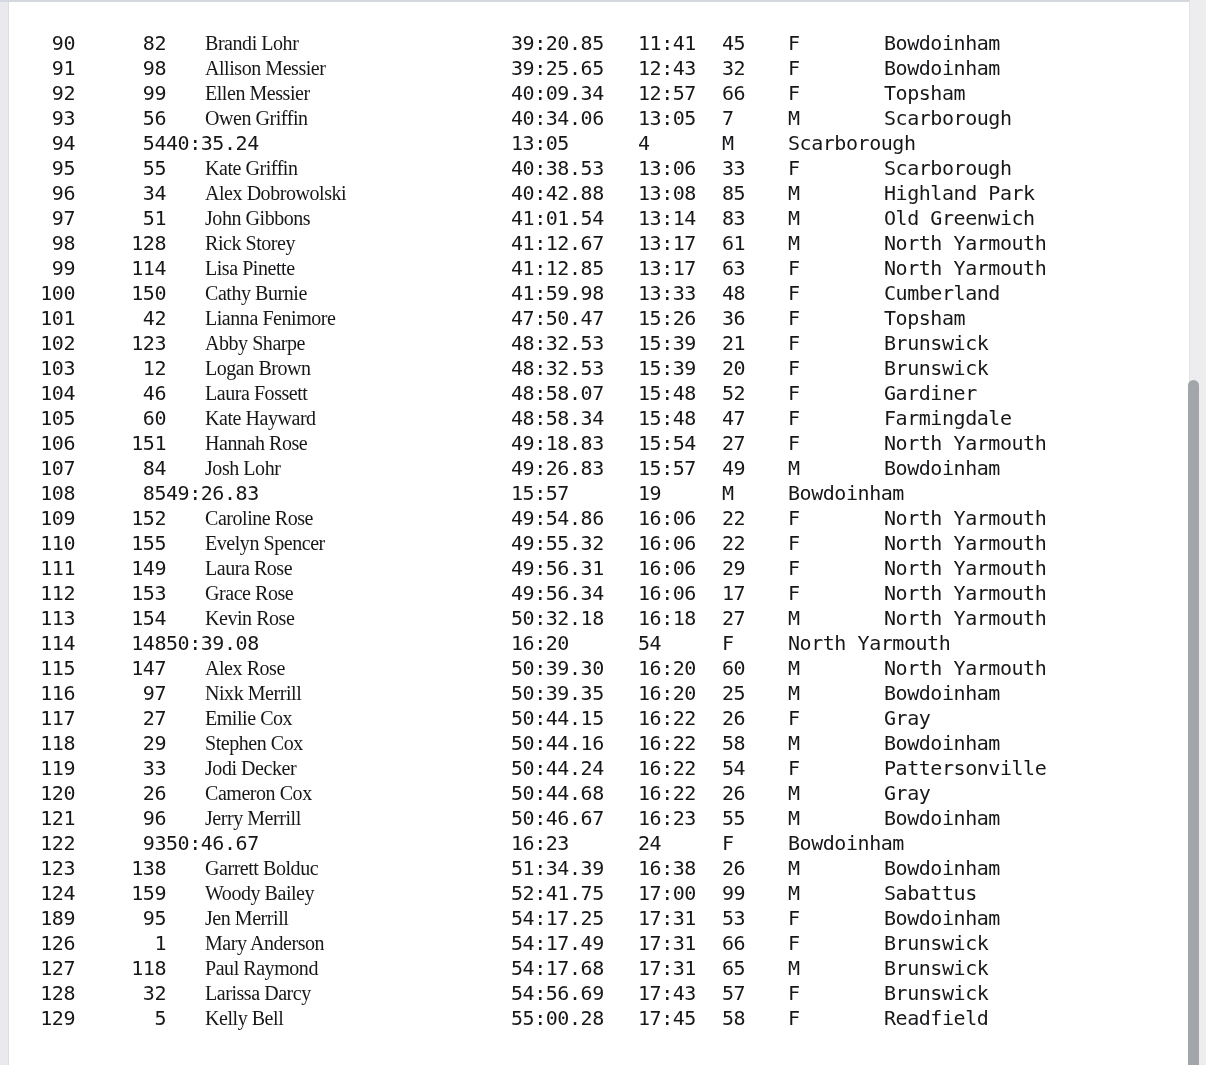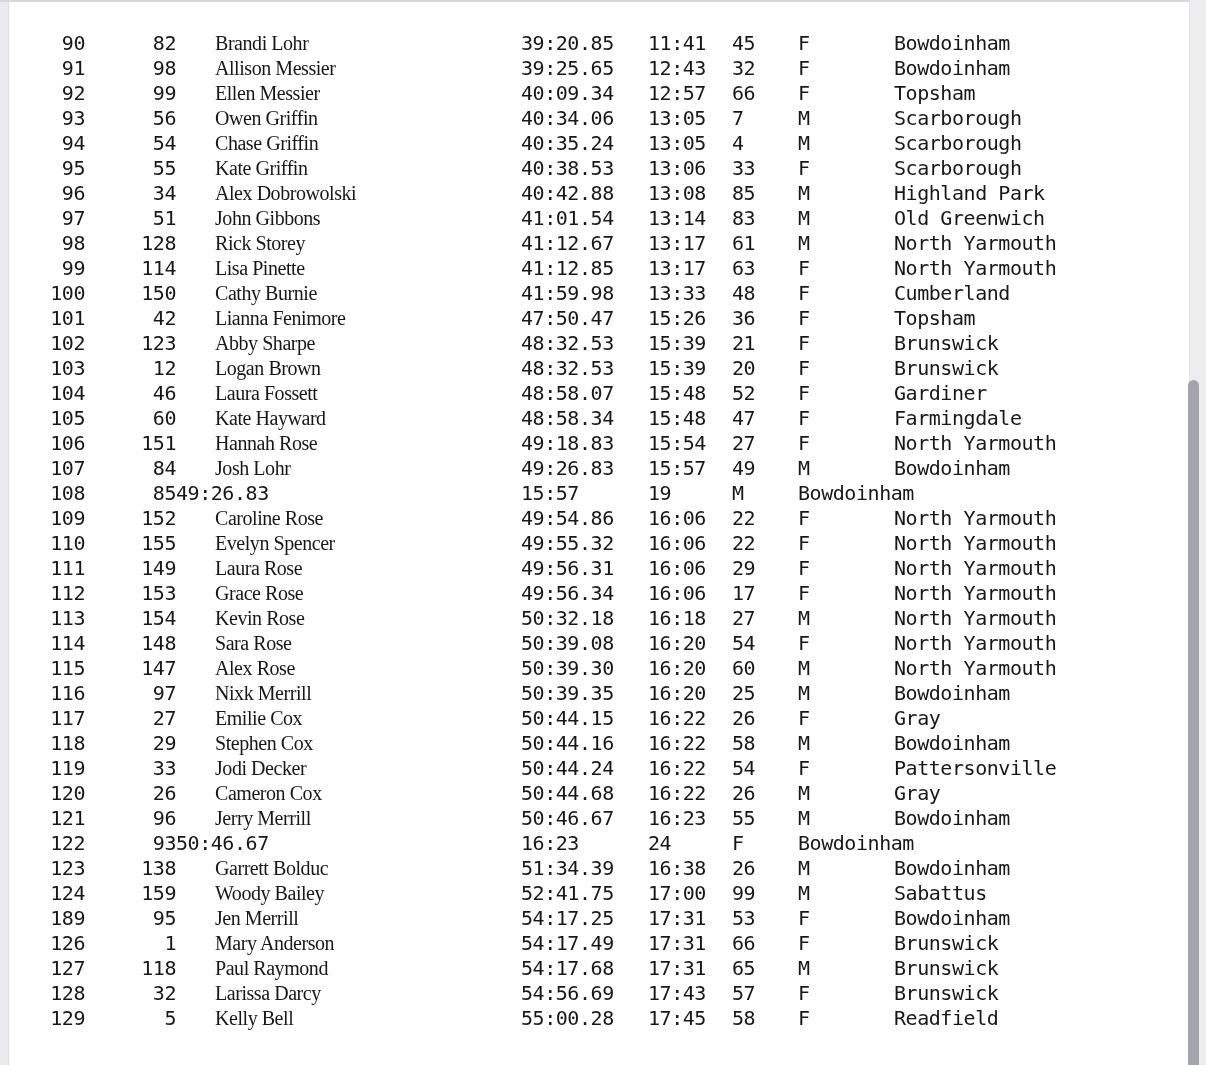--- a/index.html
+++ b/index.html
@@ -23,21 +23,21 @@
   }
   .left-edge {
     position: absolute;
     left: 0; top: 0; bottom: 0;
     width: 8px;
     background: #eaeaee;
     border-right: 1px solid #dcdce2;
   }
   .results {
     position: absolute;
-    left: 10px; top: 31px;
+    left: 0; top: 31px;
     width: 1180px;
   }
   .row {
     display: grid;
     grid-template-columns: 75px 91px 345px 127px 84px 66px 96px auto;
     height: 25px;
     line-height: 25px;
     font-size: 20px;
     letter-spacing: -0.45px;
     white-space: pre;
@@ -67,41 +67,41 @@
 <body>
 
 <div class="left-edge"></div>
 <div class="page-frame"></div>
 
 <div class="results">
     <div class="row"><span class="cell c-place">90</span><span class="cell c-bib">82</span><span class="cell c-name">Brandi Lohr</span><span class="cell c-time">39:20.85</span><span class="cell c-pace">11:41</span><span class="cell c-age">45</span><span class="cell c-sex">F</span><span class="cell c-city">Bowdoinham</span></div>
     <div class="row"><span class="cell c-place">91</span><span class="cell c-bib">98</span><span class="cell c-name">Allison Messier</span><span class="cell c-time">39:25.65</span><span class="cell c-pace">12:43</span><span class="cell c-age">32</span><span class="cell c-sex">F</span><span class="cell c-city">Bowdoinham</span></div>
     <div class="row"><span class="cell c-place">92</span><span class="cell c-bib">99</span><span class="cell c-name">Ellen Messier</span><span class="cell c-time">40:09.34</span><span class="cell c-pace">12:57</span><span class="cell c-age">66</span><span class="cell c-sex">F</span><span class="cell c-city">Topsham</span></div>
     <div class="row"><span class="cell c-place">93</span><span class="cell c-bib">56</span><span class="cell c-name">Owen Griffin</span><span class="cell c-time">40:34.06</span><span class="cell c-pace">13:05</span><span class="cell c-age">7</span><span class="cell c-sex">M</span><span class="cell c-city">Scarborough</span></div>
-    <div class="row"><span class="cell c-place">94</span><span class="cell c-bib">54</span><span class="cell c-name">Chase Griffin</span><span class="cell c-time">40:35.24</span><span class="cell c-pace">13:05</span><span class="cell c-age">4</span><span class="cell c-sex">M</span><span class="cell c-city">Scarborough</span></div>
+    <div class="row"><span class="cell c-place">94</span><span class="cell c-bib">54</span><span class="cell c-time">40:35.24</span><span class="cell c-pace">13:05</span><span class="cell c-age">4</span><span class="cell c-sex">M</span><span class="cell c-city">Scarborough</span></div>
     <div class="row"><span class="cell c-place">95</span><span class="cell c-bib">55</span><span class="cell c-name">Kate Griffin</span><span class="cell c-time">40:38.53</span><span class="cell c-pace">13:06</span><span class="cell c-age">33</span><span class="cell c-sex">F</span><span class="cell c-city">Scarborough</span></div>
     <div class="row"><span class="cell c-place">96</span><span class="cell c-bib">34</span><span class="cell c-name">Alex Dobrowolski</span><span class="cell c-time">40:42.88</span><span class="cell c-pace">13:08</span><span class="cell c-age">85</span><span class="cell c-sex">M</span><span class="cell c-city">Highland Park</span></div>
     <div class="row"><span class="cell c-place">97</span><span class="cell c-bib">51</span><span class="cell c-name">John Gibbons</span><span class="cell c-time">41:01.54</span><span class="cell c-pace">13:14</span><span class="cell c-age">83</span><span class="cell c-sex">M</span><span class="cell c-city">Old Greenwich</span></div>
     <div class="row"><span class="cell c-place">98</span><span class="cell c-bib">128</span><span class="cell c-name">Rick Storey</span><span class="cell c-time">41:12.67</span><span class="cell c-pace">13:17</span><span class="cell c-age">61</span><span class="cell c-sex">M</span><span class="cell c-city">North Yarmouth</span></div>
     <div class="row"><span class="cell c-place">99</span><span class="cell c-bib">114</span><span class="cell c-name">Lisa Pinette</span><span class="cell c-time">41:12.85</span><span class="cell c-pace">13:17</span><span class="cell c-age">63</span><span class="cell c-sex">F</span><span class="cell c-city">North Yarmouth</span></div>
     <div class="row"><span class="cell c-place">100</span><span class="cell c-bib">150</span><span class="cell c-name">Cathy Burnie</span><span class="cell c-time">41:59.98</span><span class="cell c-pace">13:33</span><span class="cell c-age">48</span><span class="cell c-sex">F</span><span class="cell c-city">Cumberland</span></div>
     <div class="row"><span class="cell c-place">101</span><span class="cell c-bib">42</span><span class="cell c-name">Lianna Fenimore</span><span class="cell c-time">47:50.47</span><span class="cell c-pace">15:26</span><span class="cell c-age">36</span><span class="cell c-sex">F</span><span class="cell c-city">Topsham</span></div>
     <div class="row"><span class="cell c-place">102</span><span class="cell c-bib">123</span><span class="cell c-name">Abby Sharpe</span><span class="cell c-time">48:32.53</span><span class="cell c-pace">15:39</span><span class="cell c-age">21</span><span class="cell c-sex">F</span><span class="cell c-city">Brunswick</span></div>
     <div class="row"><span class="cell c-place">103</span><span class="cell c-bib">12</span><span class="cell c-name">Logan Brown</span><span class="cell c-time">48:32.53</span><span class="cell c-pace">15:39</span><span class="cell c-age">20</span><span class="cell c-sex">F</span><span class="cell c-city">Brunswick</span></div>
     <div class="row"><span class="cell c-place">104</span><span class="cell c-bib">46</span><span class="cell c-name">Laura Fossett</span><span class="cell c-time">48:58.07</span><span class="cell c-pace">15:48</span><span class="cell c-age">52</span><span class="cell c-sex">F</span><span class="cell c-city">Gardiner</span></div>
     <div class="row"><span class="cell c-place">105</span><span class="cell c-bib">60</span><span class="cell c-name">Kate Hayward</span><span class="cell c-time">48:58.34</span><span class="cell c-pace">15:48</span><span class="cell c-age">47</span><span class="cell c-sex">F</span><span class="cell c-city">Farmingdale</span></div>
     <div class="row"><span class="cell c-place">106</span><span class="cell c-bib">151</span><span class="cell c-name">Hannah Rose</span><span class="cell c-time">49:18.83</span><span class="cell c-pace">15:54</span><span class="cell c-age">27</span><span class="cell c-sex">F</span><span class="cell c-city">North Yarmouth</span></div>
     <div class="row"><span class="cell c-place">107</span><span class="cell c-bib">84</span><span class="cell c-name">Josh Lohr</span><span class="cell c-time">49:26.83</span><span class="cell c-pace">15:57</span><span class="cell c-age">49</span><span class="cell c-sex">M</span><span class="cell c-city">Bowdoinham</span></div>
     <div class="row"><span class="cell c-place">108</span><span class="cell c-bib">85</span><span class="cell c-time">49:26.83</span><span class="cell c-pace">15:57</span><span class="cell c-age">19</span><span class="cell c-sex">M</span><span class="cell c-city">Bowdoinham</span></div>
     <div class="row"><span class="cell c-place">109</span><span class="cell c-bib">152</span><span class="cell c-name">Caroline Rose</span><span class="cell c-time">49:54.86</span><span class="cell c-pace">16:06</span><span class="cell c-age">22</span><span class="cell c-sex">F</span><span class="cell c-city">North Yarmouth</span></div>
     <div class="row"><span class="cell c-place">110</span><span class="cell c-bib">155</span><span class="cell c-name">Evelyn Spencer</span><span class="cell c-time">49:55.32</span><span class="cell c-pace">16:06</span><span class="cell c-age">22</span><span class="cell c-sex">F</span><span class="cell c-city">North Yarmouth</span></div>
     <div class="row"><span class="cell c-place">111</span><span class="cell c-bib">149</span><span class="cell c-name">Laura Rose</span><span class="cell c-time">49:56.31</span><span class="cell c-pace">16:06</span><span class="cell c-age">29</span><span class="cell c-sex">F</span><span class="cell c-city">North Yarmouth</span></div>
     <div class="row"><span class="cell c-place">112</span><span class="cell c-bib">153</span><span class="cell c-name">Grace Rose</span><span class="cell c-time">49:56.34</span><span class="cell c-pace">16:06</span><span class="cell c-age">17</span><span class="cell c-sex">F</span><span class="cell c-city">North Yarmouth</span></div>
     <div class="row"><span class="cell c-place">113</span><span class="cell c-bib">154</span><span class="cell c-name">Kevin Rose</span><span class="cell c-time">50:32.18</span><span class="cell c-pace">16:18</span><span class="cell c-age">27</span><span class="cell c-sex">M</span><span class="cell c-city">North Yarmouth</span></div>
-    <div class="row"><span class="cell c-place">114</span><span class="cell c-bib">148</span><span class="cell c-name">Sara Rose</span><span class="cell c-time">50:39.08</span><span class="cell c-pace">16:20</span><span class="cell c-age">54</span><span class="cell c-sex">F</span><span class="cell c-city">North Yarmouth</span></div>
+    <div class="row"><span class="cell c-place">114</span><span class="cell c-bib">148</span><span class="cell c-time">50:39.08</span><span class="cell c-pace">16:20</span><span class="cell c-age">54</span><span class="cell c-sex">F</span><span class="cell c-city">North Yarmouth</span></div>
     <div class="row"><span class="cell c-place">115</span><span class="cell c-bib">147</span><span class="cell c-name">Alex Rose</span><span class="cell c-time">50:39.30</span><span class="cell c-pace">16:20</span><span class="cell c-age">60</span><span class="cell c-sex">M</span><span class="cell c-city">North Yarmouth</span></div>
     <div class="row"><span class="cell c-place">116</span><span class="cell c-bib">97</span><span class="cell c-name">Nixk Merrill</span><span class="cell c-time">50:39.35</span><span class="cell c-pace">16:20</span><span class="cell c-age">25</span><span class="cell c-sex">M</span><span class="cell c-city">Bowdoinham</span></div>
     <div class="row"><span class="cell c-place">117</span><span class="cell c-bib">27</span><span class="cell c-name">Emilie Cox</span><span class="cell c-time">50:44.15</span><span class="cell c-pace">16:22</span><span class="cell c-age">26</span><span class="cell c-sex">F</span><span class="cell c-city">Gray</span></div>
     <div class="row"><span class="cell c-place">118</span><span class="cell c-bib">29</span><span class="cell c-name">Stephen Cox</span><span class="cell c-time">50:44.16</span><span class="cell c-pace">16:22</span><span class="cell c-age">58</span><span class="cell c-sex">M</span><span class="cell c-city">Bowdoinham</span></div>
     <div class="row"><span class="cell c-place">119</span><span class="cell c-bib">33</span><span class="cell c-name">Jodi Decker</span><span class="cell c-time">50:44.24</span><span class="cell c-pace">16:22</span><span class="cell c-age">54</span><span class="cell c-sex">F</span><span class="cell c-city">Pattersonville</span></div>
     <div class="row"><span class="cell c-place">120</span><span class="cell c-bib">26</span><span class="cell c-name">Cameron Cox</span><span class="cell c-time">50:44.68</span><span class="cell c-pace">16:22</span><span class="cell c-age">26</span><span class="cell c-sex">M</span><span class="cell c-city">Gray</span></div>
     <div class="row"><span class="cell c-place">121</span><span class="cell c-bib">96</span><span class="cell c-name">Jerry Merrill</span><span class="cell c-time">50:46.67</span><span class="cell c-pace">16:23</span><span class="cell c-age">55</span><span class="cell c-sex">M</span><span class="cell c-city">Bowdoinham</span></div>
     <div class="row"><span class="cell c-place">122</span><span class="cell c-bib">93</span><span class="cell c-time">50:46.67</span><span class="cell c-pace">16:23</span><span class="cell c-age">24</span><span class="cell c-sex">F</span><span class="cell c-city">Bowdoinham</span></div>
     <div class="row"><span class="cell c-place">123</span><span class="cell c-bib">138</span><span class="cell c-name">Garrett Bolduc</span><span class="cell c-time">51:34.39</span><span class="cell c-pace">16:38</span><span class="cell c-age">26</span><span class="cell c-sex">M</span><span class="cell c-city">Bowdoinham</span></div>
     <div class="row"><span class="cell c-place">124</span><span class="cell c-bib">159</span><span class="cell c-name">Woody Bailey</span><span class="cell c-time">52:41.75</span><span class="cell c-pace">17:00</span><span class="cell c-age">99</span><span class="cell c-sex">M</span><span class="cell c-city">Sabattus</span></div>

